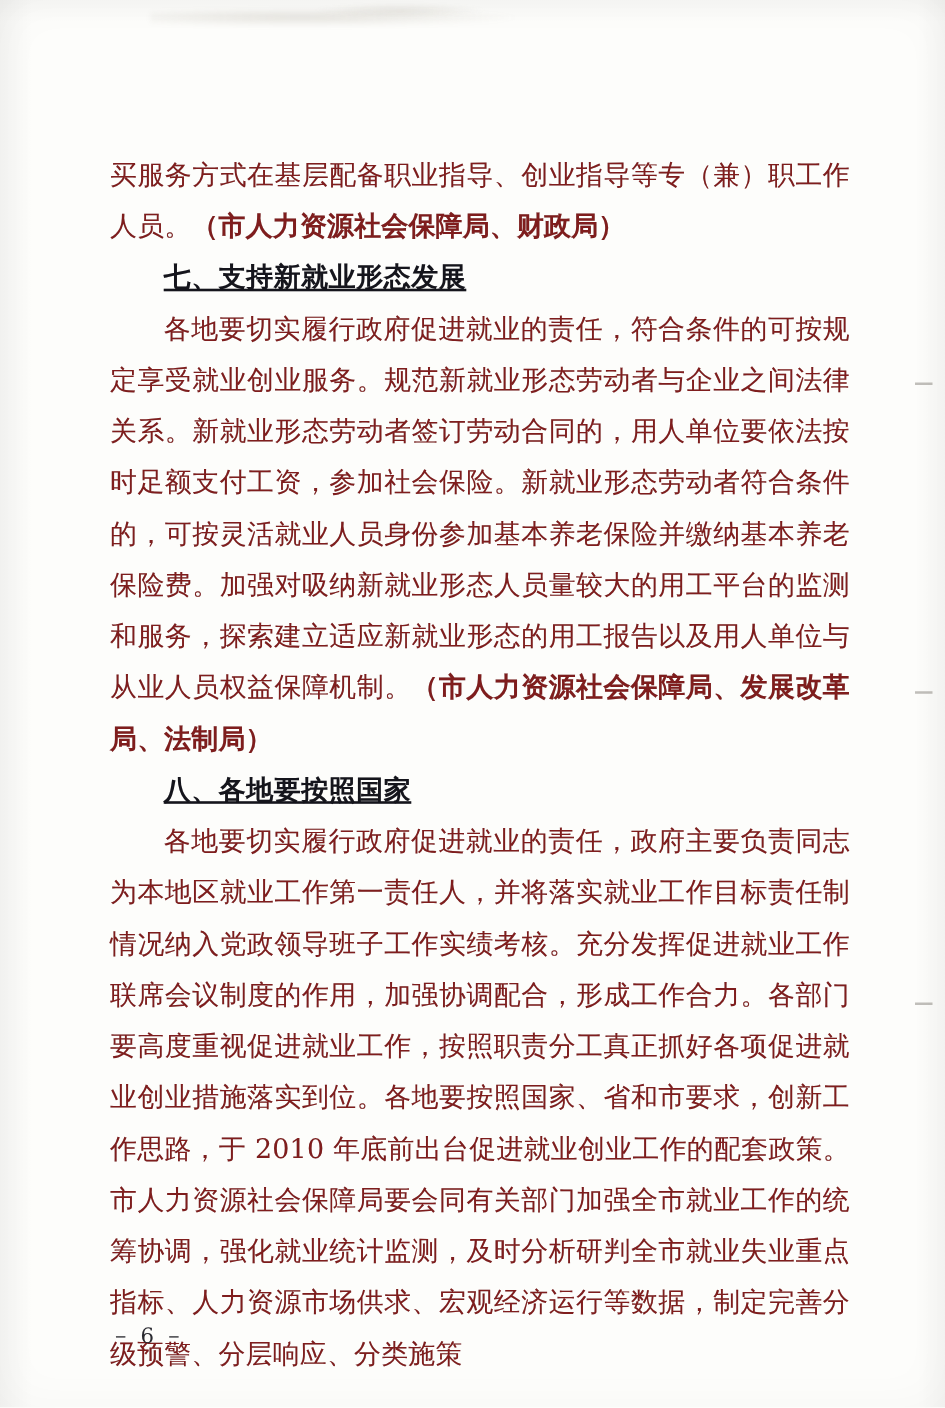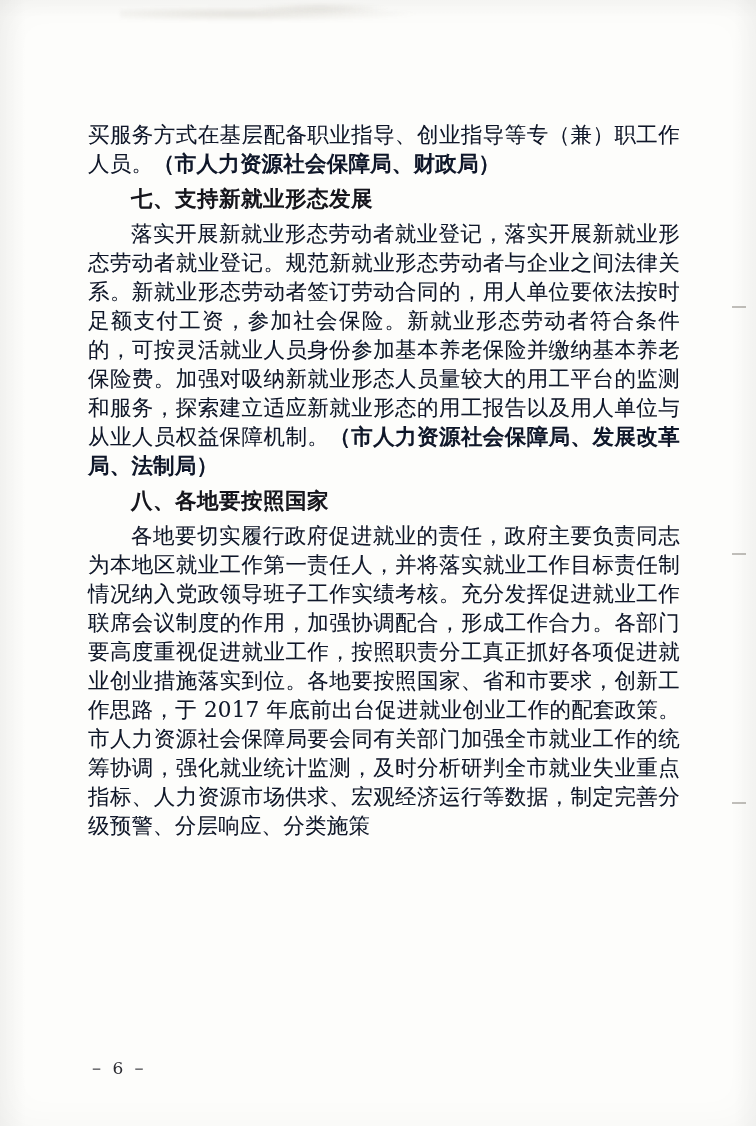--- a/index.html
+++ b/index.html
@@ -68,38 +68,39 @@
   .content {
     position: absolute;
     left: 88px;
     top: 120px;
     width: 592px;
   }
 
   p.para {
     margin: 0 0 0 0;
     font-size: 21.5px;
-    line-height: 29px;
-    color: #0f172a;
+    line-height: 41px;
+    color: #7f1d1d;
     text-align: justify;
     text-justify: inter-ideograph;
     letter-spacing: 0.2px;
     font-family: "DejaVu Serif", "Liberation Serif", serif;
   }
   p.indent {
     text-indent: 2em;
   }
   p.heading {
     margin: 0;
     font-size: 21.5px;
     line-height: 41px;
     font-weight: bold;
     text-indent: 2em;
     color: #15151c;
     letter-spacing: 0.5px;
+    text-decoration: underline;
   }
   .bold-inline {
     font-weight: bold;
   }
 
   .footer {
     position: absolute;
     left: 88px;
     bottom: 46px;
     font-size: 17px;
@@ -124,22 +125,22 @@
   <div class="edge-mark m1"></div>
   <div class="edge-mark m2"></div>
   <div class="edge-mark m3"></div>
 
   <div class="content">
 
     <p class="para"><span>买服务方式在基层配备职业指导、创业指导等专（兼）职工作人员。</span><span class="bold-inline">（市人力资源社会保障局、财政局）</span></p>
 
     <p class="heading"><span>七、支持新就业形态发展</span></p>
 
-    <p class="para indent"><span>落实开展新就业形态劳动者就业登记，落实开展新就业形态劳动者就业登记。规范新就业形态劳动者与企业之间法律关系。新就业形态劳动者签订劳动合同的，用人单位要依法按时足额支付工资，参加社会保险。新就业形态劳动者符合条件的，可按灵活就业人员身份参加基本养老保险并缴纳基本养老保险费。加强对吸纳新就业形态人员量较大的用工平台的监测和服务，探索建立适应新就业形态的用工报告以及用人单位与从业人员权益保障机制。</span><span class="bold-inline">（市人力资源社会保障局、发展改革局、法制局）</span></p>
+    <p class="para indent"><span>各地要切实履行政府促进就业的责任，符合条件的可按规定享受就业创业服务。规范新就业形态劳动者与企业之间法律关系。新就业形态劳动者签订劳动合同的，用人单位要依法按时足额支付工资，参加社会保险。新就业形态劳动者符合条件的，可按灵活就业人员身份参加基本养老保险并缴纳基本养老保险费。加强对吸纳新就业形态人员量较大的用工平台的监测和服务，探索建立适应新就业形态的用工报告以及用人单位与从业人员权益保障机制。</span><span class="bold-inline">（市人力资源社会保障局、发展改革局、法制局）</span></p>
 
     <p class="heading"><span>八、各地要按照国家</span></p>
 
-    <p class="para indent"><span>各地要切实履行政府促进就业的责任，政府主要负责同志为本地区就业工作第一责任人，并将落实就业工作目标责任制情况纳入党政领导班子工作实绩考核。充分发挥促进就业工作联席会议制度的作用，加强协调配合，形成工作合力。各部门要高度重视促进就业工作，按照职责分工真正抓好各项促进就业创业措施落实到位。各地要按照国家、省和市要求，创新工作思路，于 2017 年底前出台促进就业创业工作的配套政策。市人力资源社会保障局要会同有关部门加强全市就业工作的统筹协调，强化就业统计监测，及时分析研判全市就业失业重点指标、人力资源市场供求、宏观经济运行等数据，制定完善分级预警、分层响应、分类施策</span></p>
+    <p class="para indent"><span>各地要切实履行政府促进就业的责任，政府主要负责同志为本地区就业工作第一责任人，并将落实就业工作目标责任制情况纳入党政领导班子工作实绩考核。充分发挥促进就业工作联席会议制度的作用，加强协调配合，形成工作合力。各部门要高度重视促进就业工作，按照职责分工真正抓好各项促进就业创业措施落实到位。各地要按照国家、省和市要求，创新工作思路，于 2010 年底前出台促进就业创业工作的配套政策。市人力资源社会保障局要会同有关部门加强全市就业工作的统筹协调，强化就业统计监测，及时分析研判全市就业失业重点指标、人力资源市场供求、宏观经济运行等数据，制定完善分级预警、分层响应、分类施策</span></p>
 
   </div>
 
   <div class="footer">－ 6 －</div>
 </div>
 
 </body></html>

